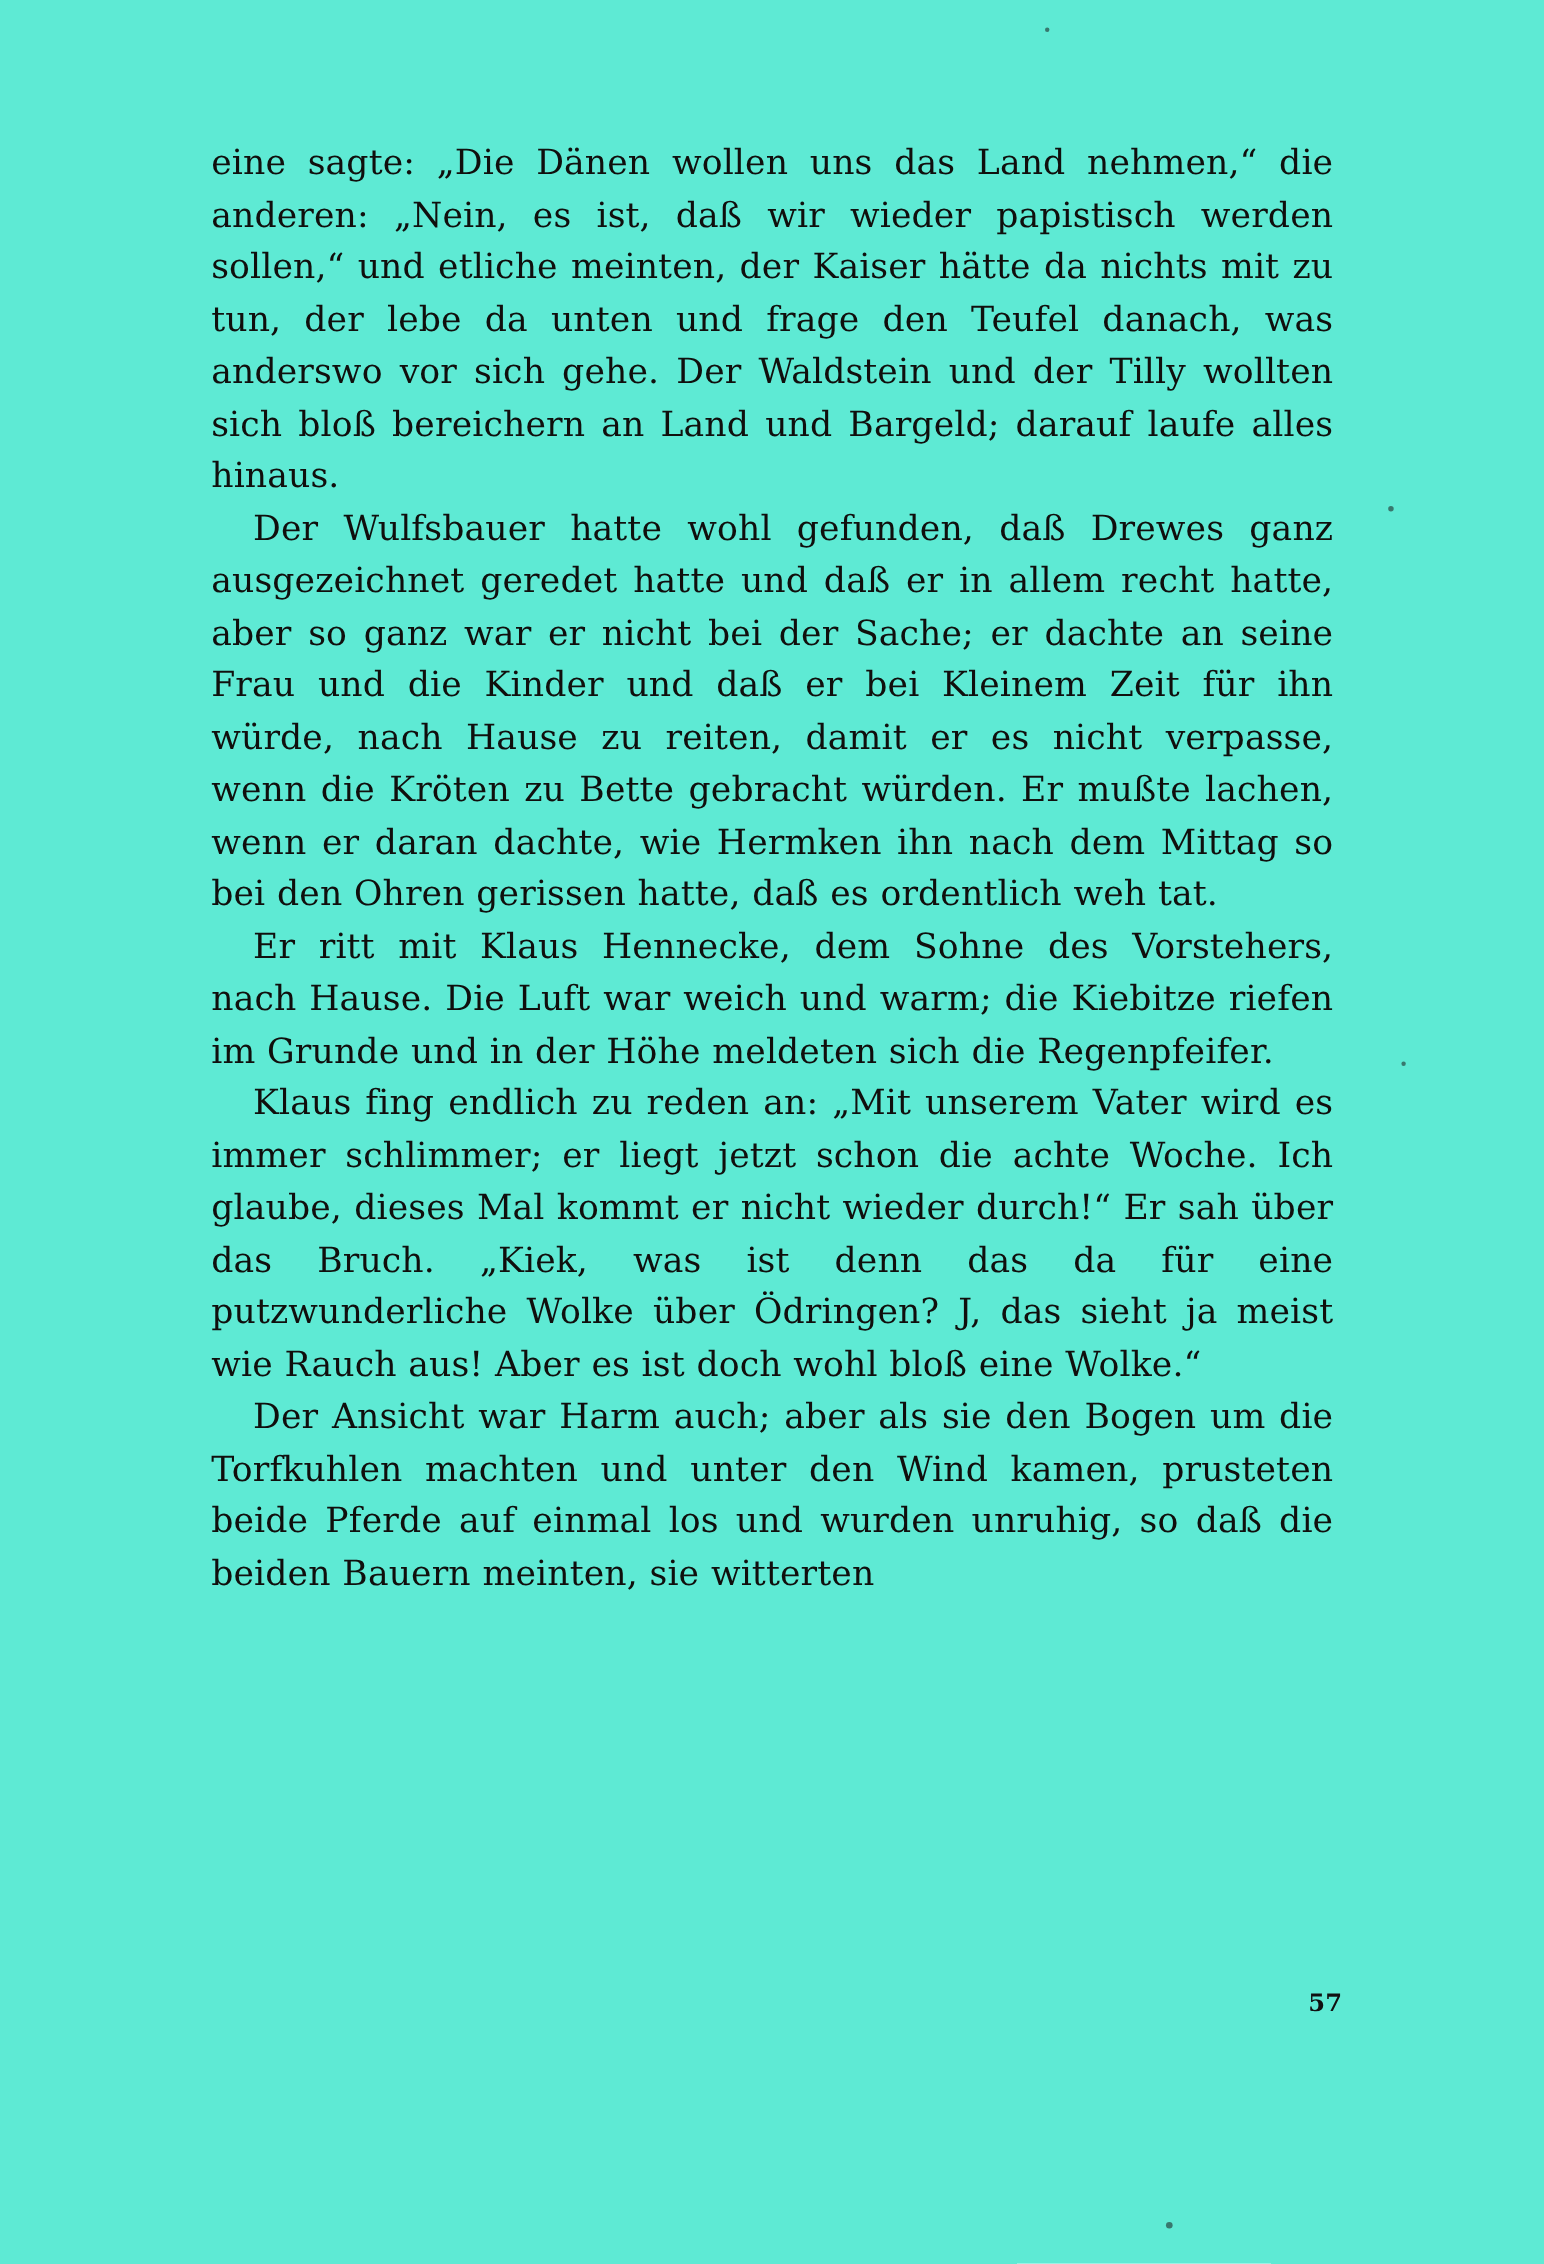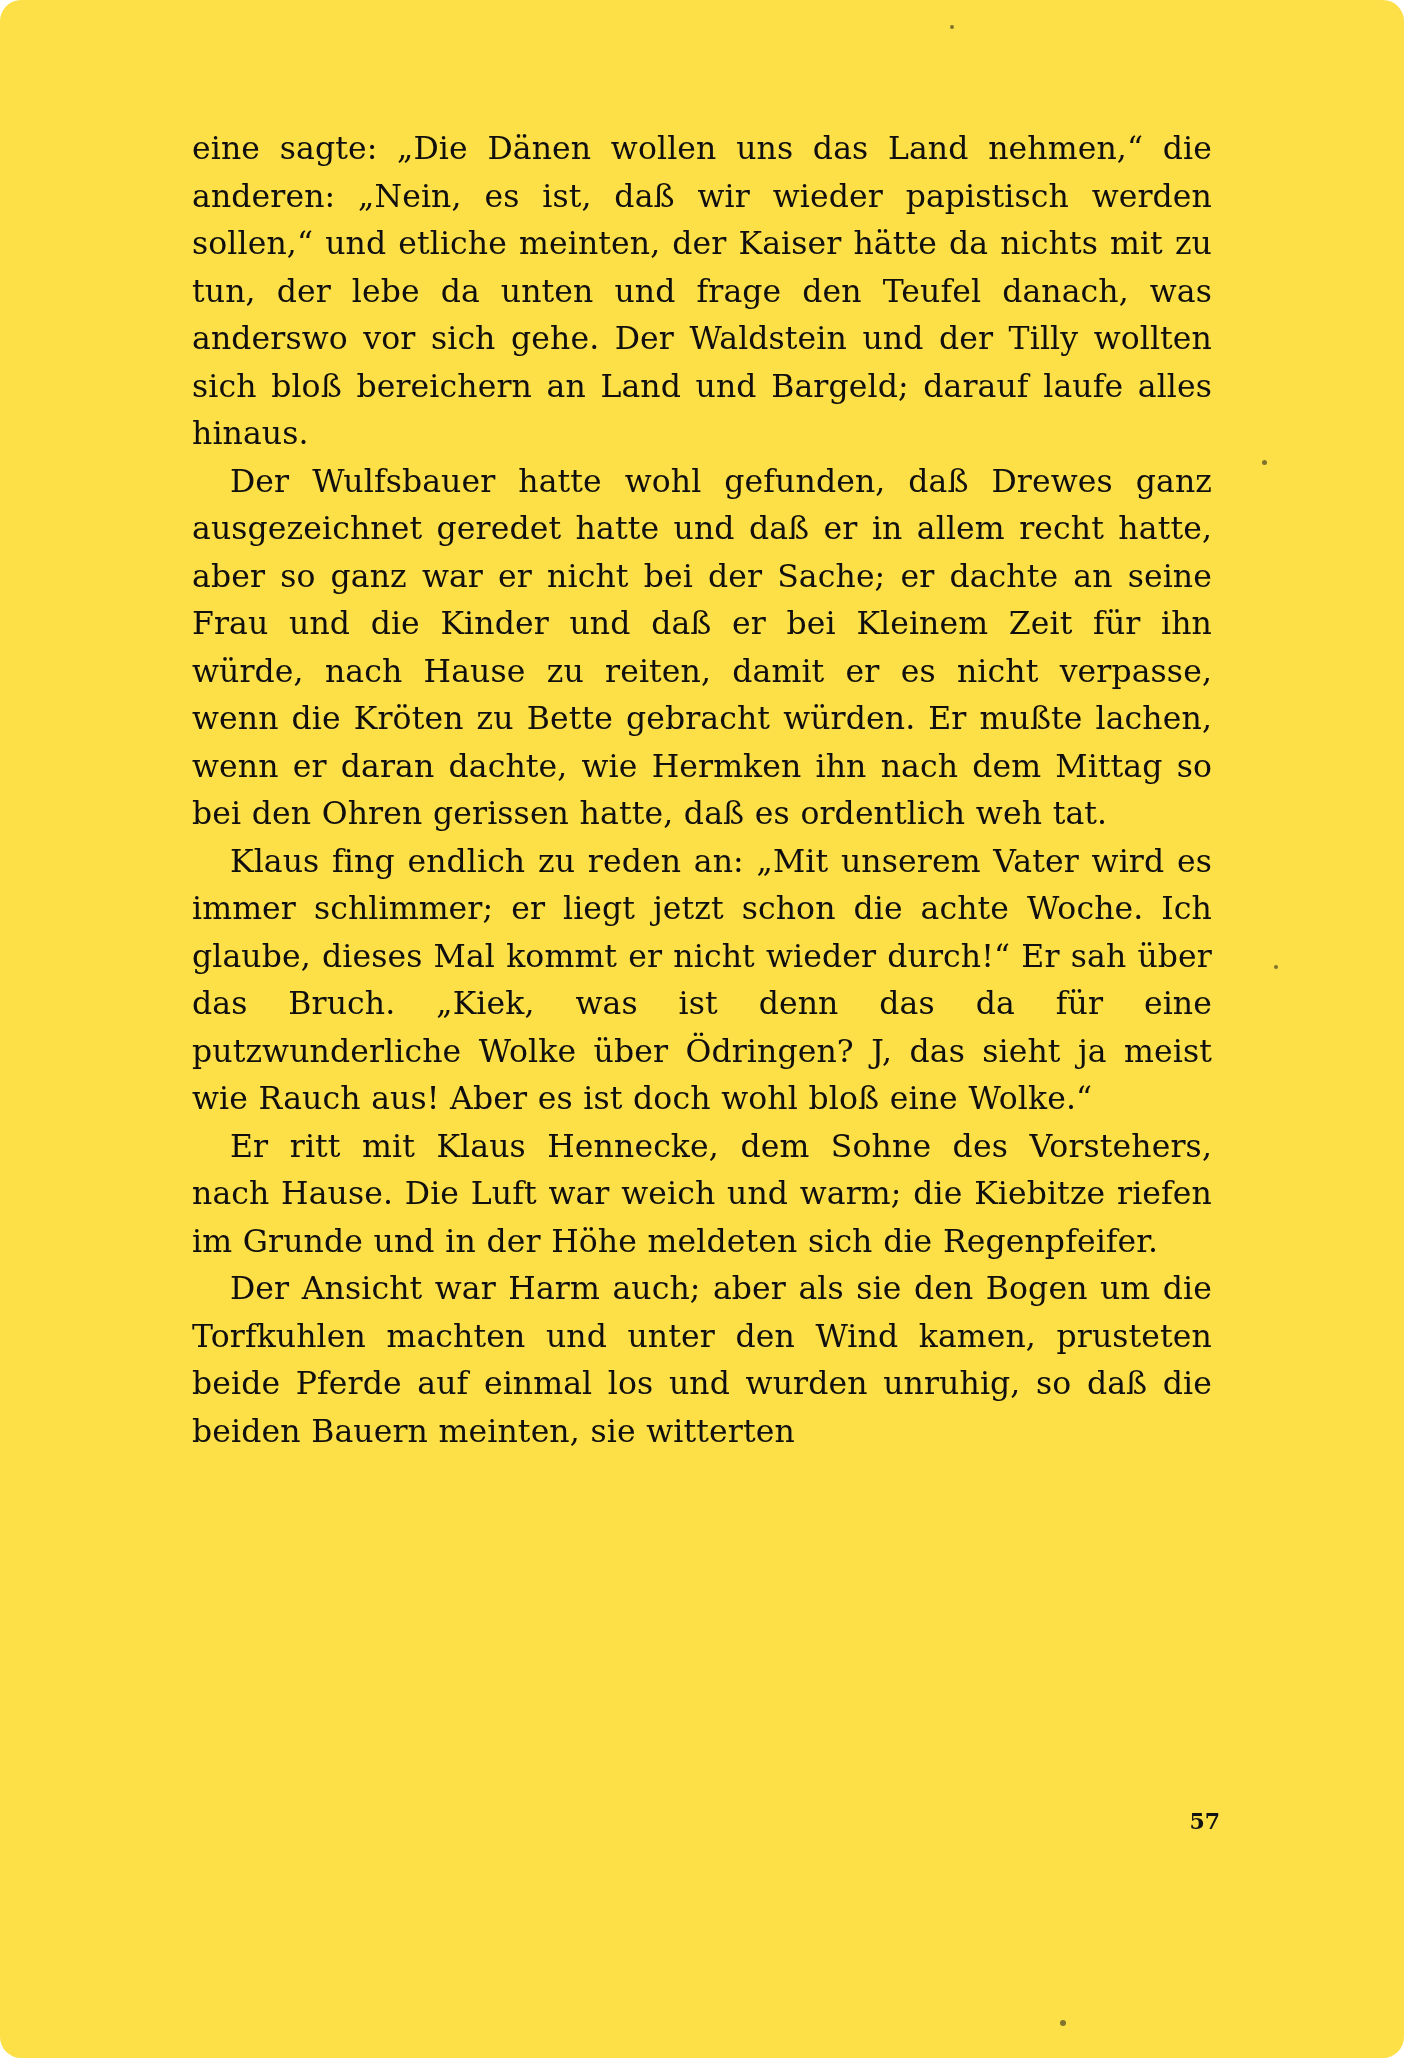--- a/index.html
+++ b/index.html
@@ -11,23 +11,22 @@
     width: 1404px;
     height: 2058px;
     position: relative;
     font-family: "DejaVu Serif", serif;
   }
   .page {
     position: absolute;
     left: 0; top: 0;
     width: 1404px;
     height: 2058px;
-    background: #fde047;
+    background: #5eead4;
     overflow: hidden;
-    border-radius: 21px;
   }
   .text-block {
     position: absolute;
     left: 192px;
     top: 125px;
     width: 1020px;
   }
   p.para {
     margin: 0;
     font-family: "DejaVu Serif", serif;
@@ -63,22 +62,22 @@
   }
 </style>
 </head>
 <body>
 
 <div class="page">
 
   <div class="text-block">
     <p class="para">eine sagte: „Die Dänen wollen uns das Land nehmen,“ die anderen: „Nein, es ist, daß wir wieder papistisch werden sollen,“ und etliche meinten, der Kaiser hätte da nichts mit zu tun, der lebe da unten und frage den Teufel danach, was anderswo vor sich gehe. Der Waldstein und der Tilly wollten sich bloß bereichern an Land und Bargeld; darauf laufe alles hinaus.</p>
     <p class="para">Der Wulfsbauer hatte wohl gefunden, daß Drewes ganz ausgezeichnet geredet hatte und daß er in allem recht hatte, aber so ganz war er nicht bei der Sache; er dachte an seine Frau und die Kinder und daß er bei Kleinem Zeit für ihn würde, nach Hause zu reiten, damit er es nicht verpasse, wenn die Kröten zu Bette gebracht würden. Er mußte lachen, wenn er daran dachte, wie Hermken ihn nach dem Mittag so bei den Ohren gerissen hatte, daß es ordentlich weh tat.</p>
+    <p class="para">Er ritt mit Klaus Hennecke, dem Sohne des Vorstehers, nach Hause. Die Luft war weich und warm; die Kiebitze riefen im Grunde und in der Höhe meldeten sich die Regenpfeifer.</p>
     <p class="para">Klaus fing endlich zu reden an: „Mit unserem Vater wird es immer schlimmer; er liegt jetzt schon die achte Woche. Ich glaube, dieses Mal kommt er nicht wieder durch!“ Er sah über das Bruch. „Kiek, was ist denn das da für eine putzwunderliche Wolke über Ödringen? J, das sieht ja meist wie Rauch aus! Aber es ist doch wohl bloß eine Wolke.“</p>
-    <p class="para">Er ritt mit Klaus Hennecke, dem Sohne des Vorstehers, nach Hause. Die Luft war weich und warm; die Kiebitze riefen im Grunde und in der Höhe meldeten sich die Regenpfeifer.</p>
     <p class="para">Der Ansicht war Harm auch; aber als sie den Bogen um die Torfkuhlen machten und unter den Wind kamen, prusteten beide Pferde auf einmal los und wurden unruhig, so daß die beiden Bauern meinten, sie witterten</p>
   </div>
 
   <div class="page-number">57</div>
 
   <div class="speck" style="left:1262px; top:460px; width:5px; height:5px;"></div>
   <div class="speck" style="left:1274px; top:965px; width:4px; height:4px;"></div>
   <div class="speck" style="left:1060px; top:2020px; width:6px; height:6px;"></div>
   <div class="speck" style="left:950px; top:25px; width:4px; height:4px;"></div>
 

